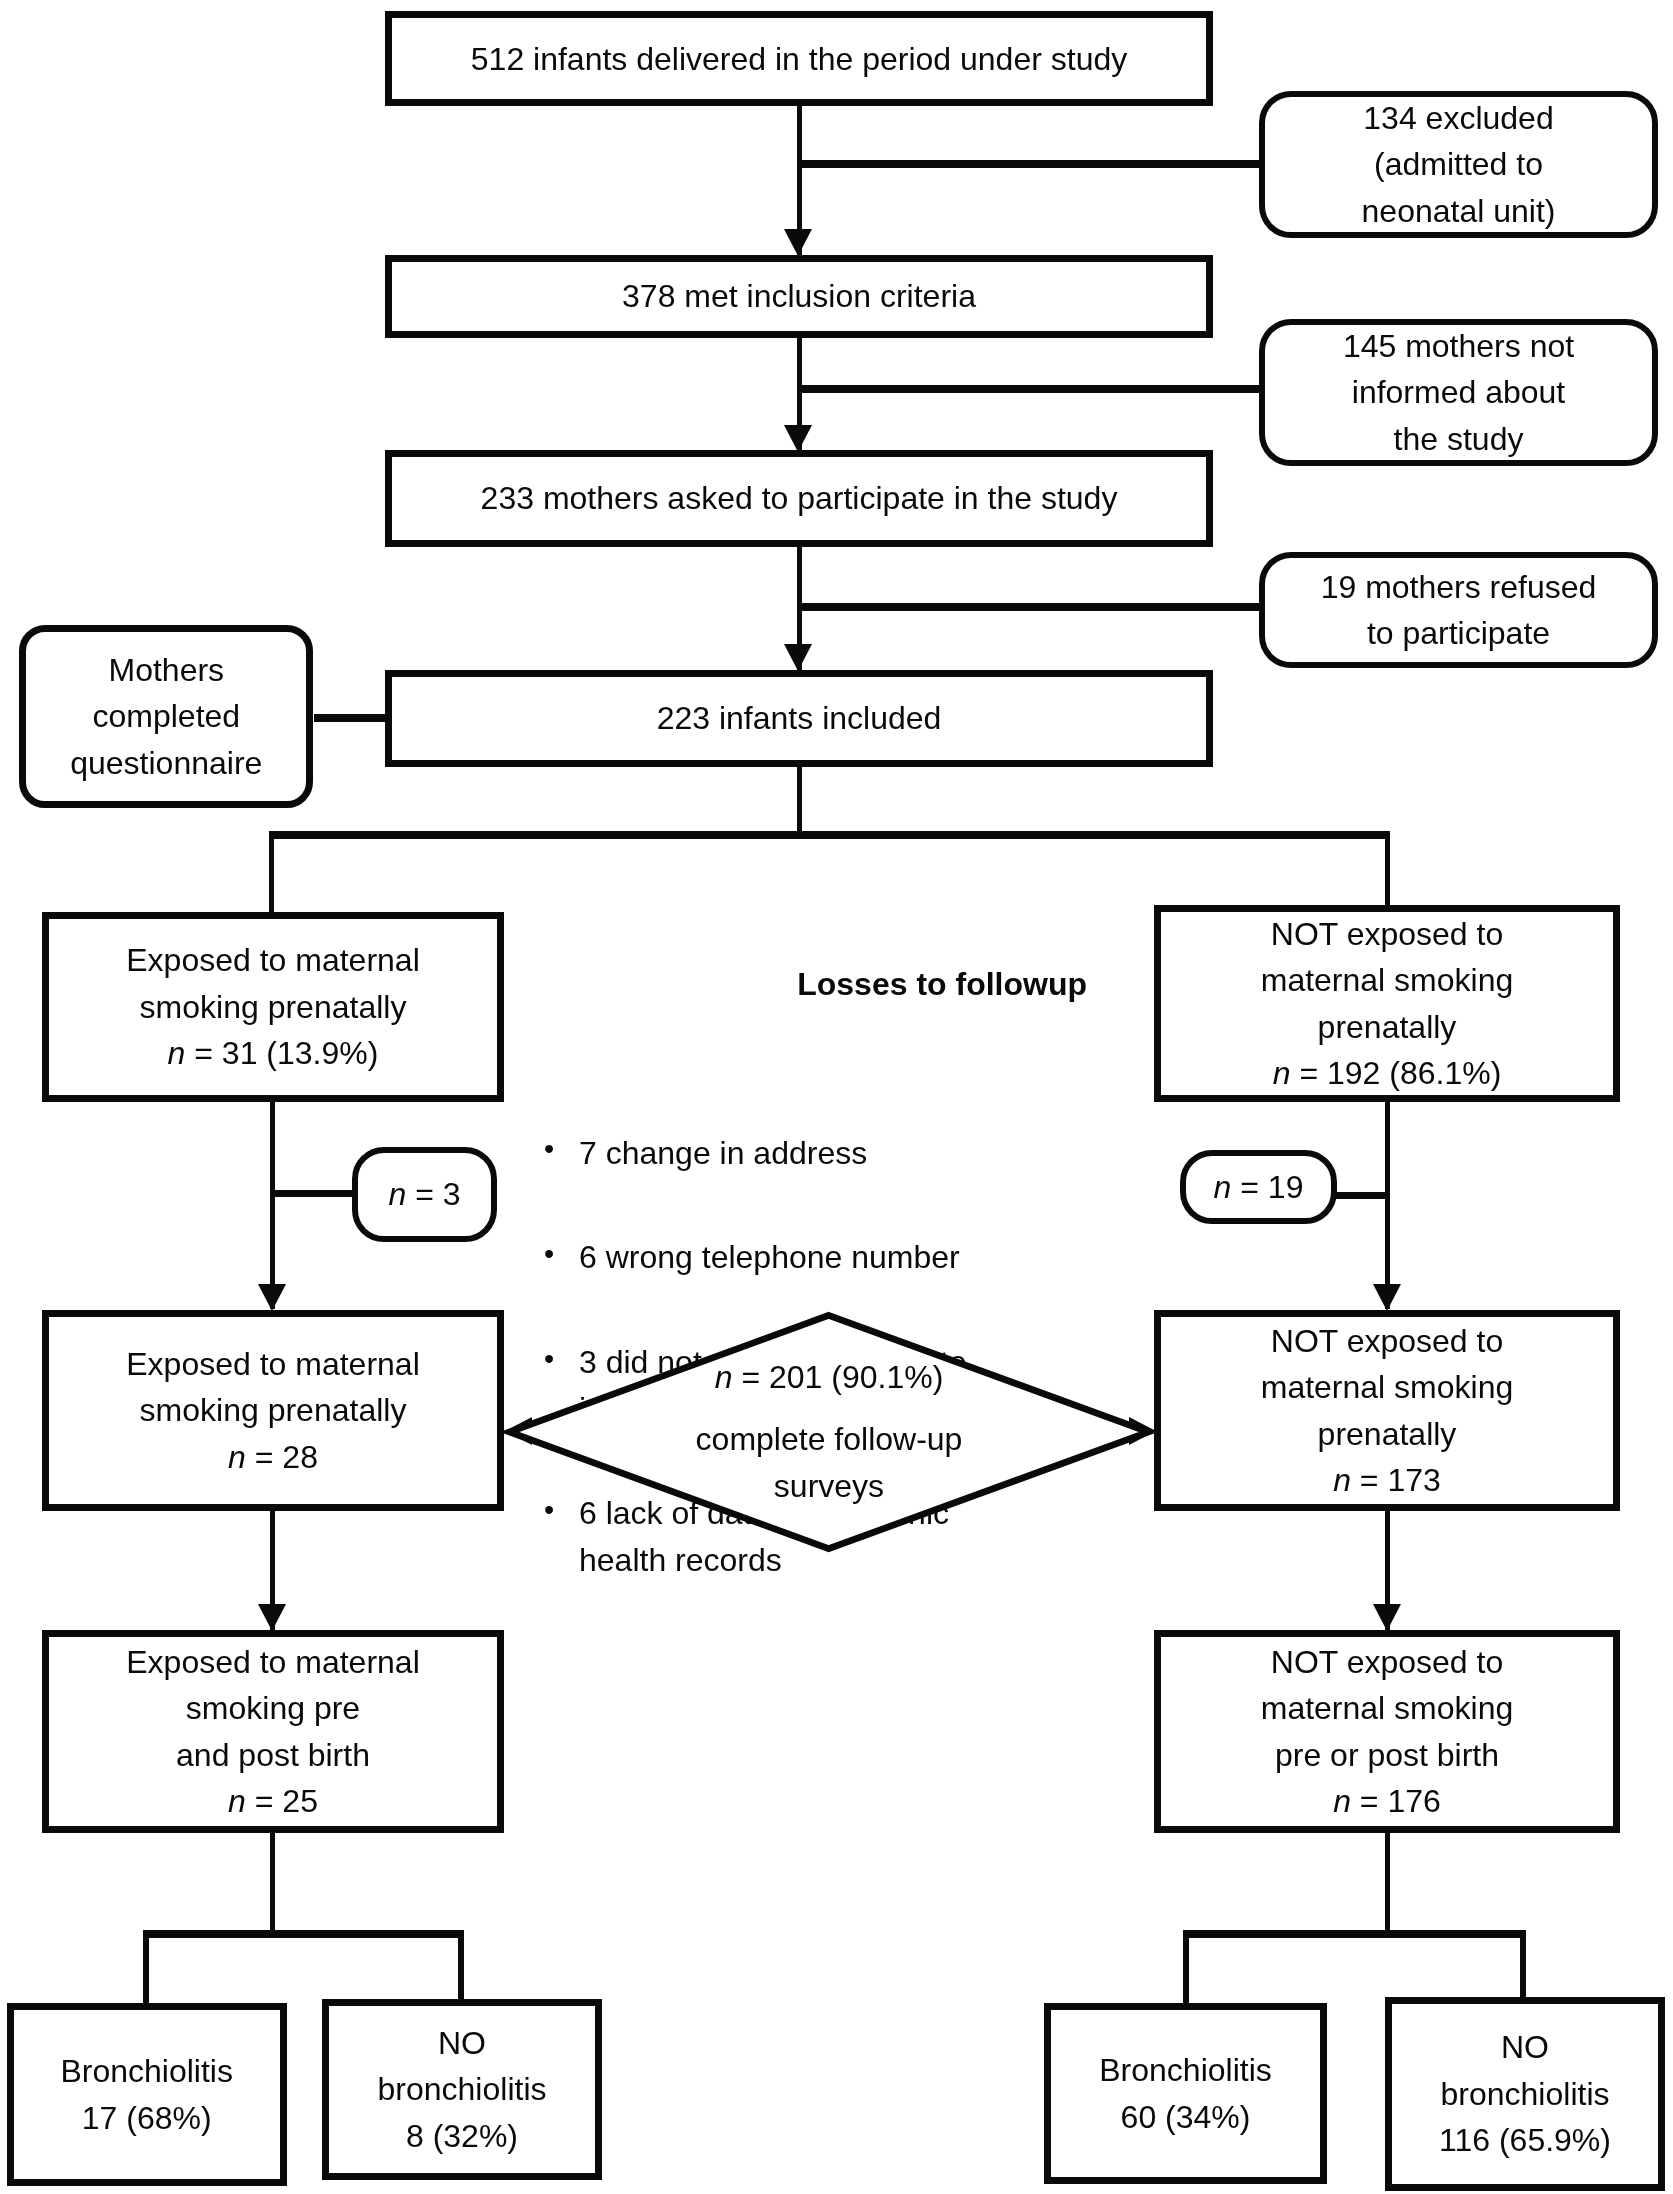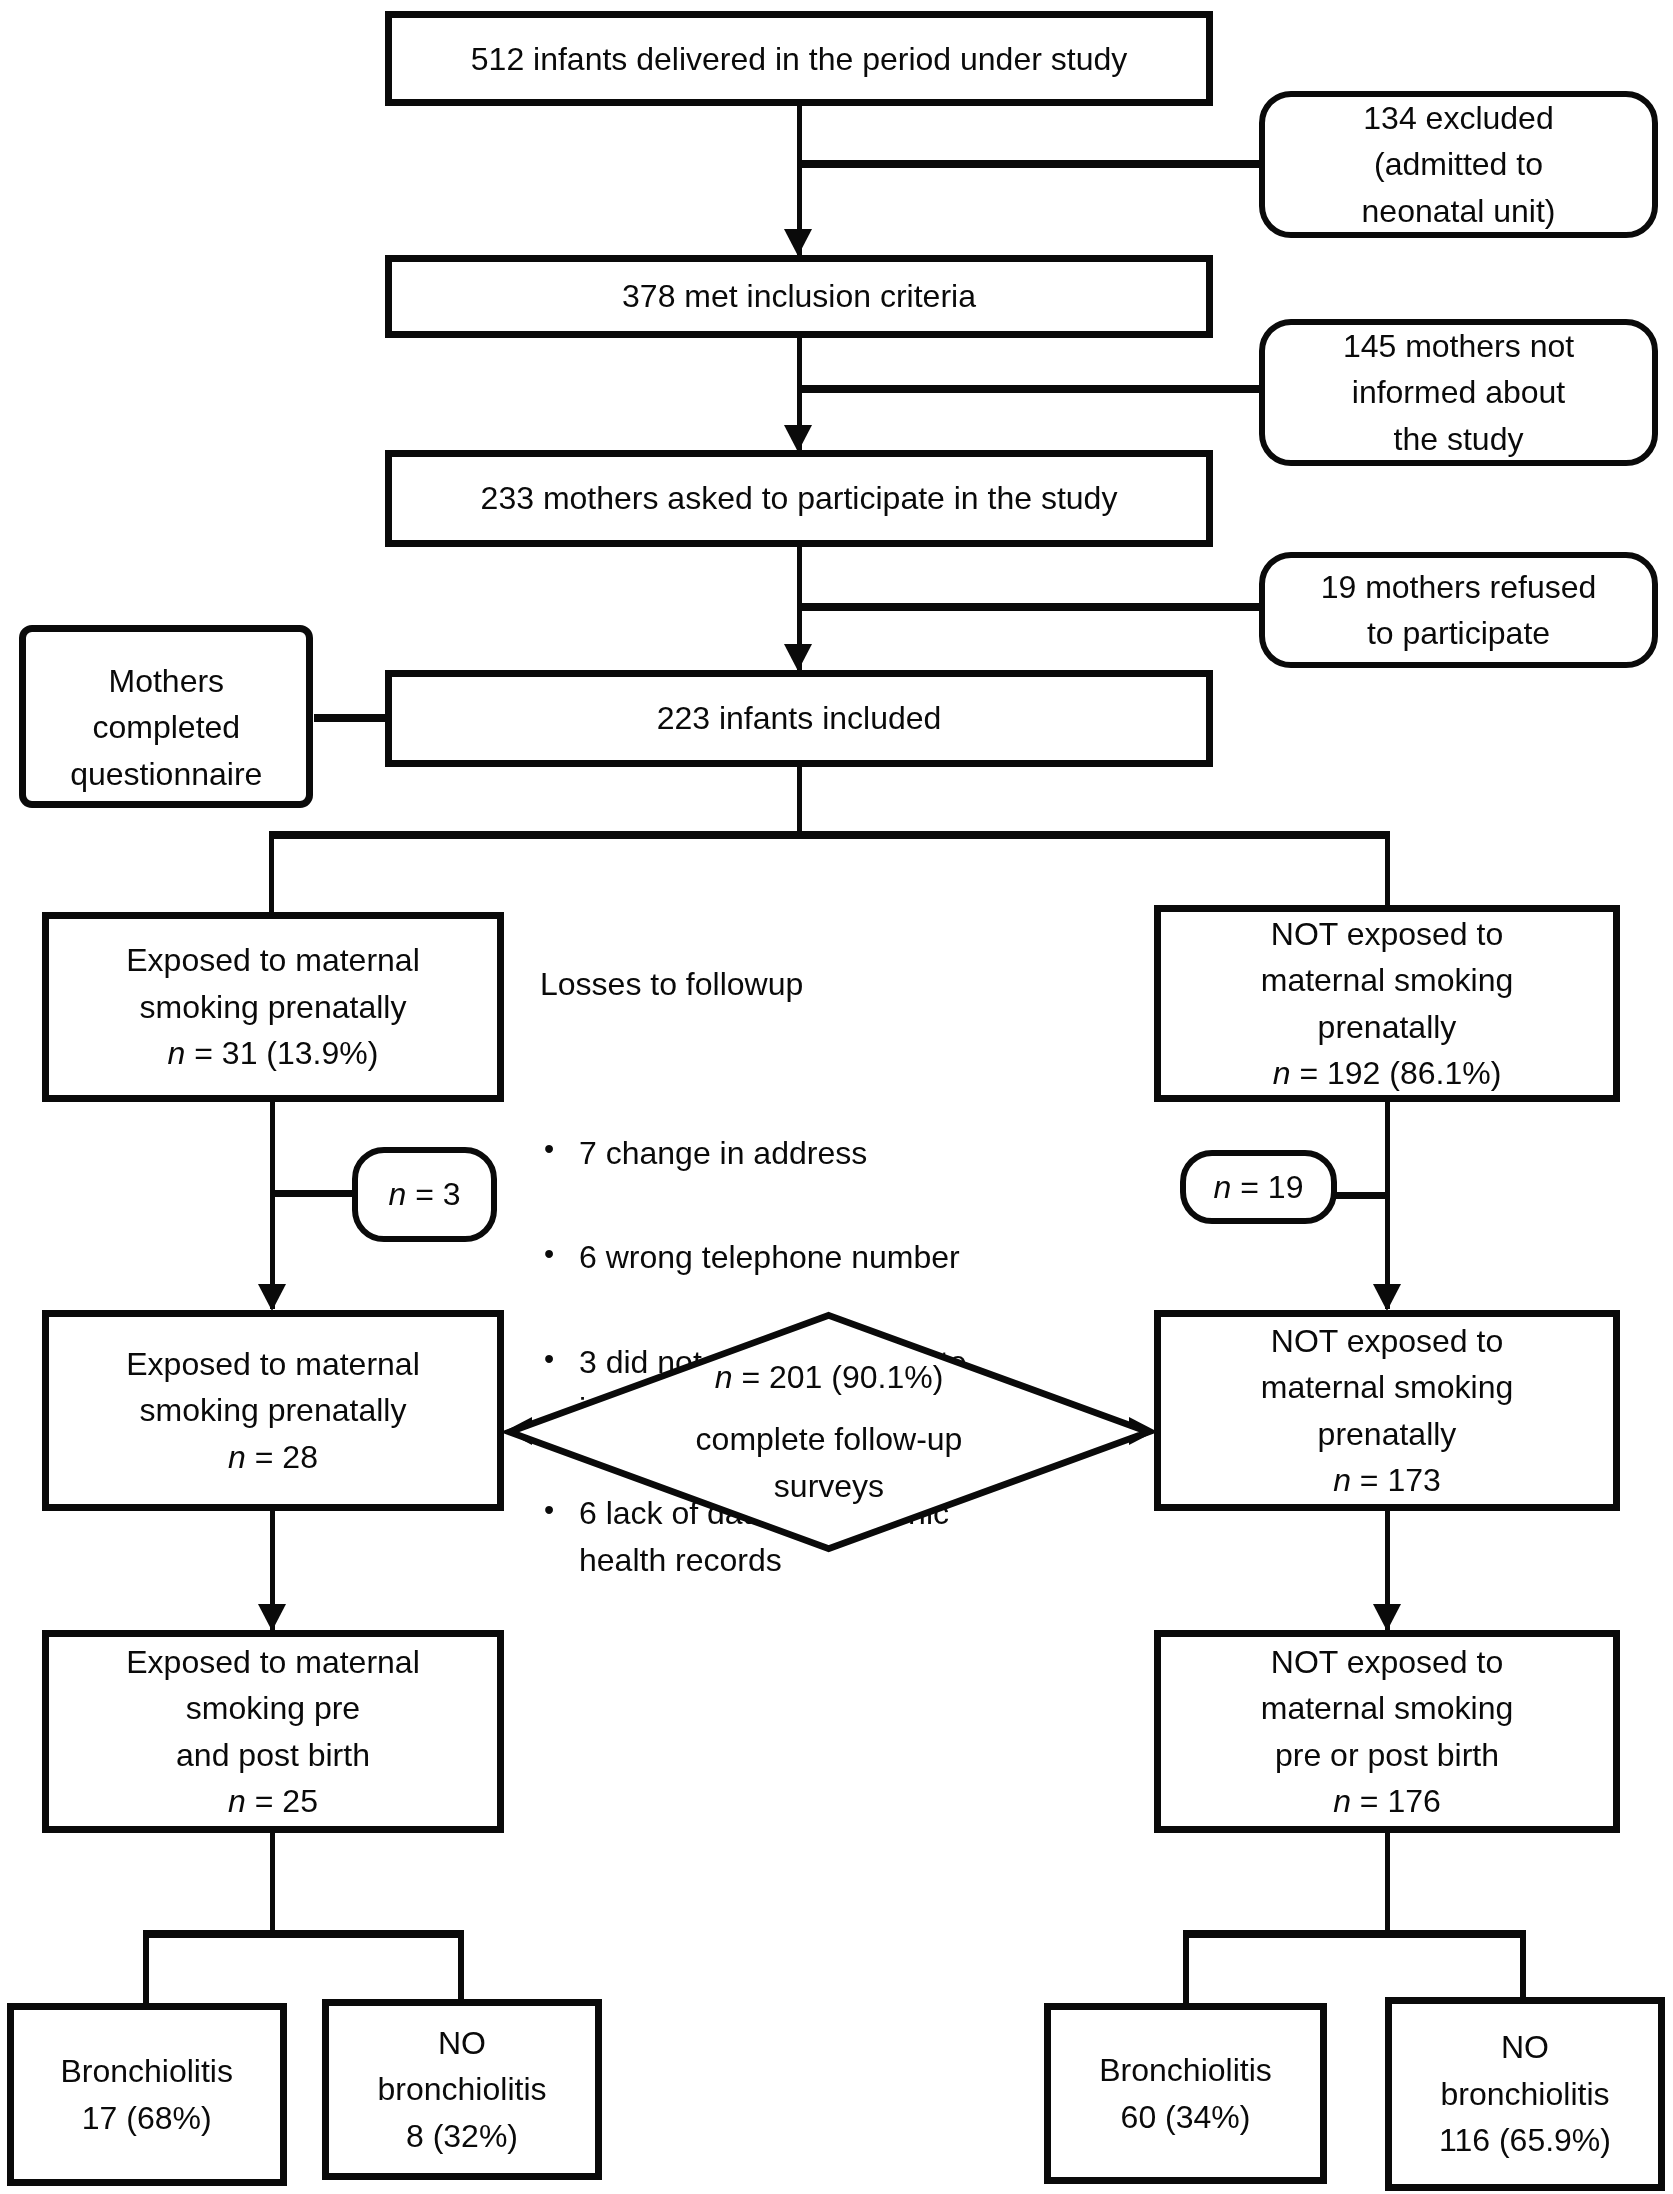--- a/index.html
+++ b/index.html
@@ -11,30 +11,30 @@
     color:var(--ink);
   }
   .box {
     position:absolute; box-sizing:border-box;
     border:7.3px solid var(--ink); background:var(--paper);
     display:flex; flex-direction:column; align-items:center; justify-content:center;
     text-align:center; font-size:32px; line-height:1.45;
     white-space:pre-line; padding:4px 7px;
   }
   .round { border-radius:32px; border-width:6.7px; }
-  .round-big { border-radius:13px; border-width:7.3px;justify-content:flex-end; }
+  .round-big { border-radius:26px; border-width:7.3px; }
   .vline,.hline { position:absolute; background:var(--ink); }
   .arrow { position:absolute; width:0; height:0; }
   .arrow.down  { border-left:14.7px solid transparent; border-right:14.7px solid transparent; border-top:27px solid var(--ink); }
   .arrow.left  { border-top:14.7px solid transparent; border-bottom:14.7px solid transparent; border-right:27px solid var(--ink); }
   .arrow.right { border-top:14.7px solid transparent; border-bottom:14.7px solid transparent; border-left:27px solid var(--ink); }
   .note {
     position:absolute; font-size:32px; line-height:1.45; white-space:pre-line;
   }
-  .note .note-head { text-align:left; }
+  .note .note-head { text-align:right;font-weight:bold; }
   .note ul { list-style:none; margin:29px 0 0 0; padding:0; }
   .note li { position:relative; padding-left:39px; margin-bottom:12px; text-align:left; }
   .note li::before { content:"\2022"; position:absolute; left:4px; top:-1.3px; font-size:29px; }
   .diamond-svg { position:absolute; color:var(--ink); }
   .diamond-text {
     position:absolute; display:flex; flex-direction:column; align-items:center; justify-content:center;
     text-align:center; font-size:32px; line-height:1.45; white-space:pre-line;gap:16px;
   }
 </style>
 </head>

